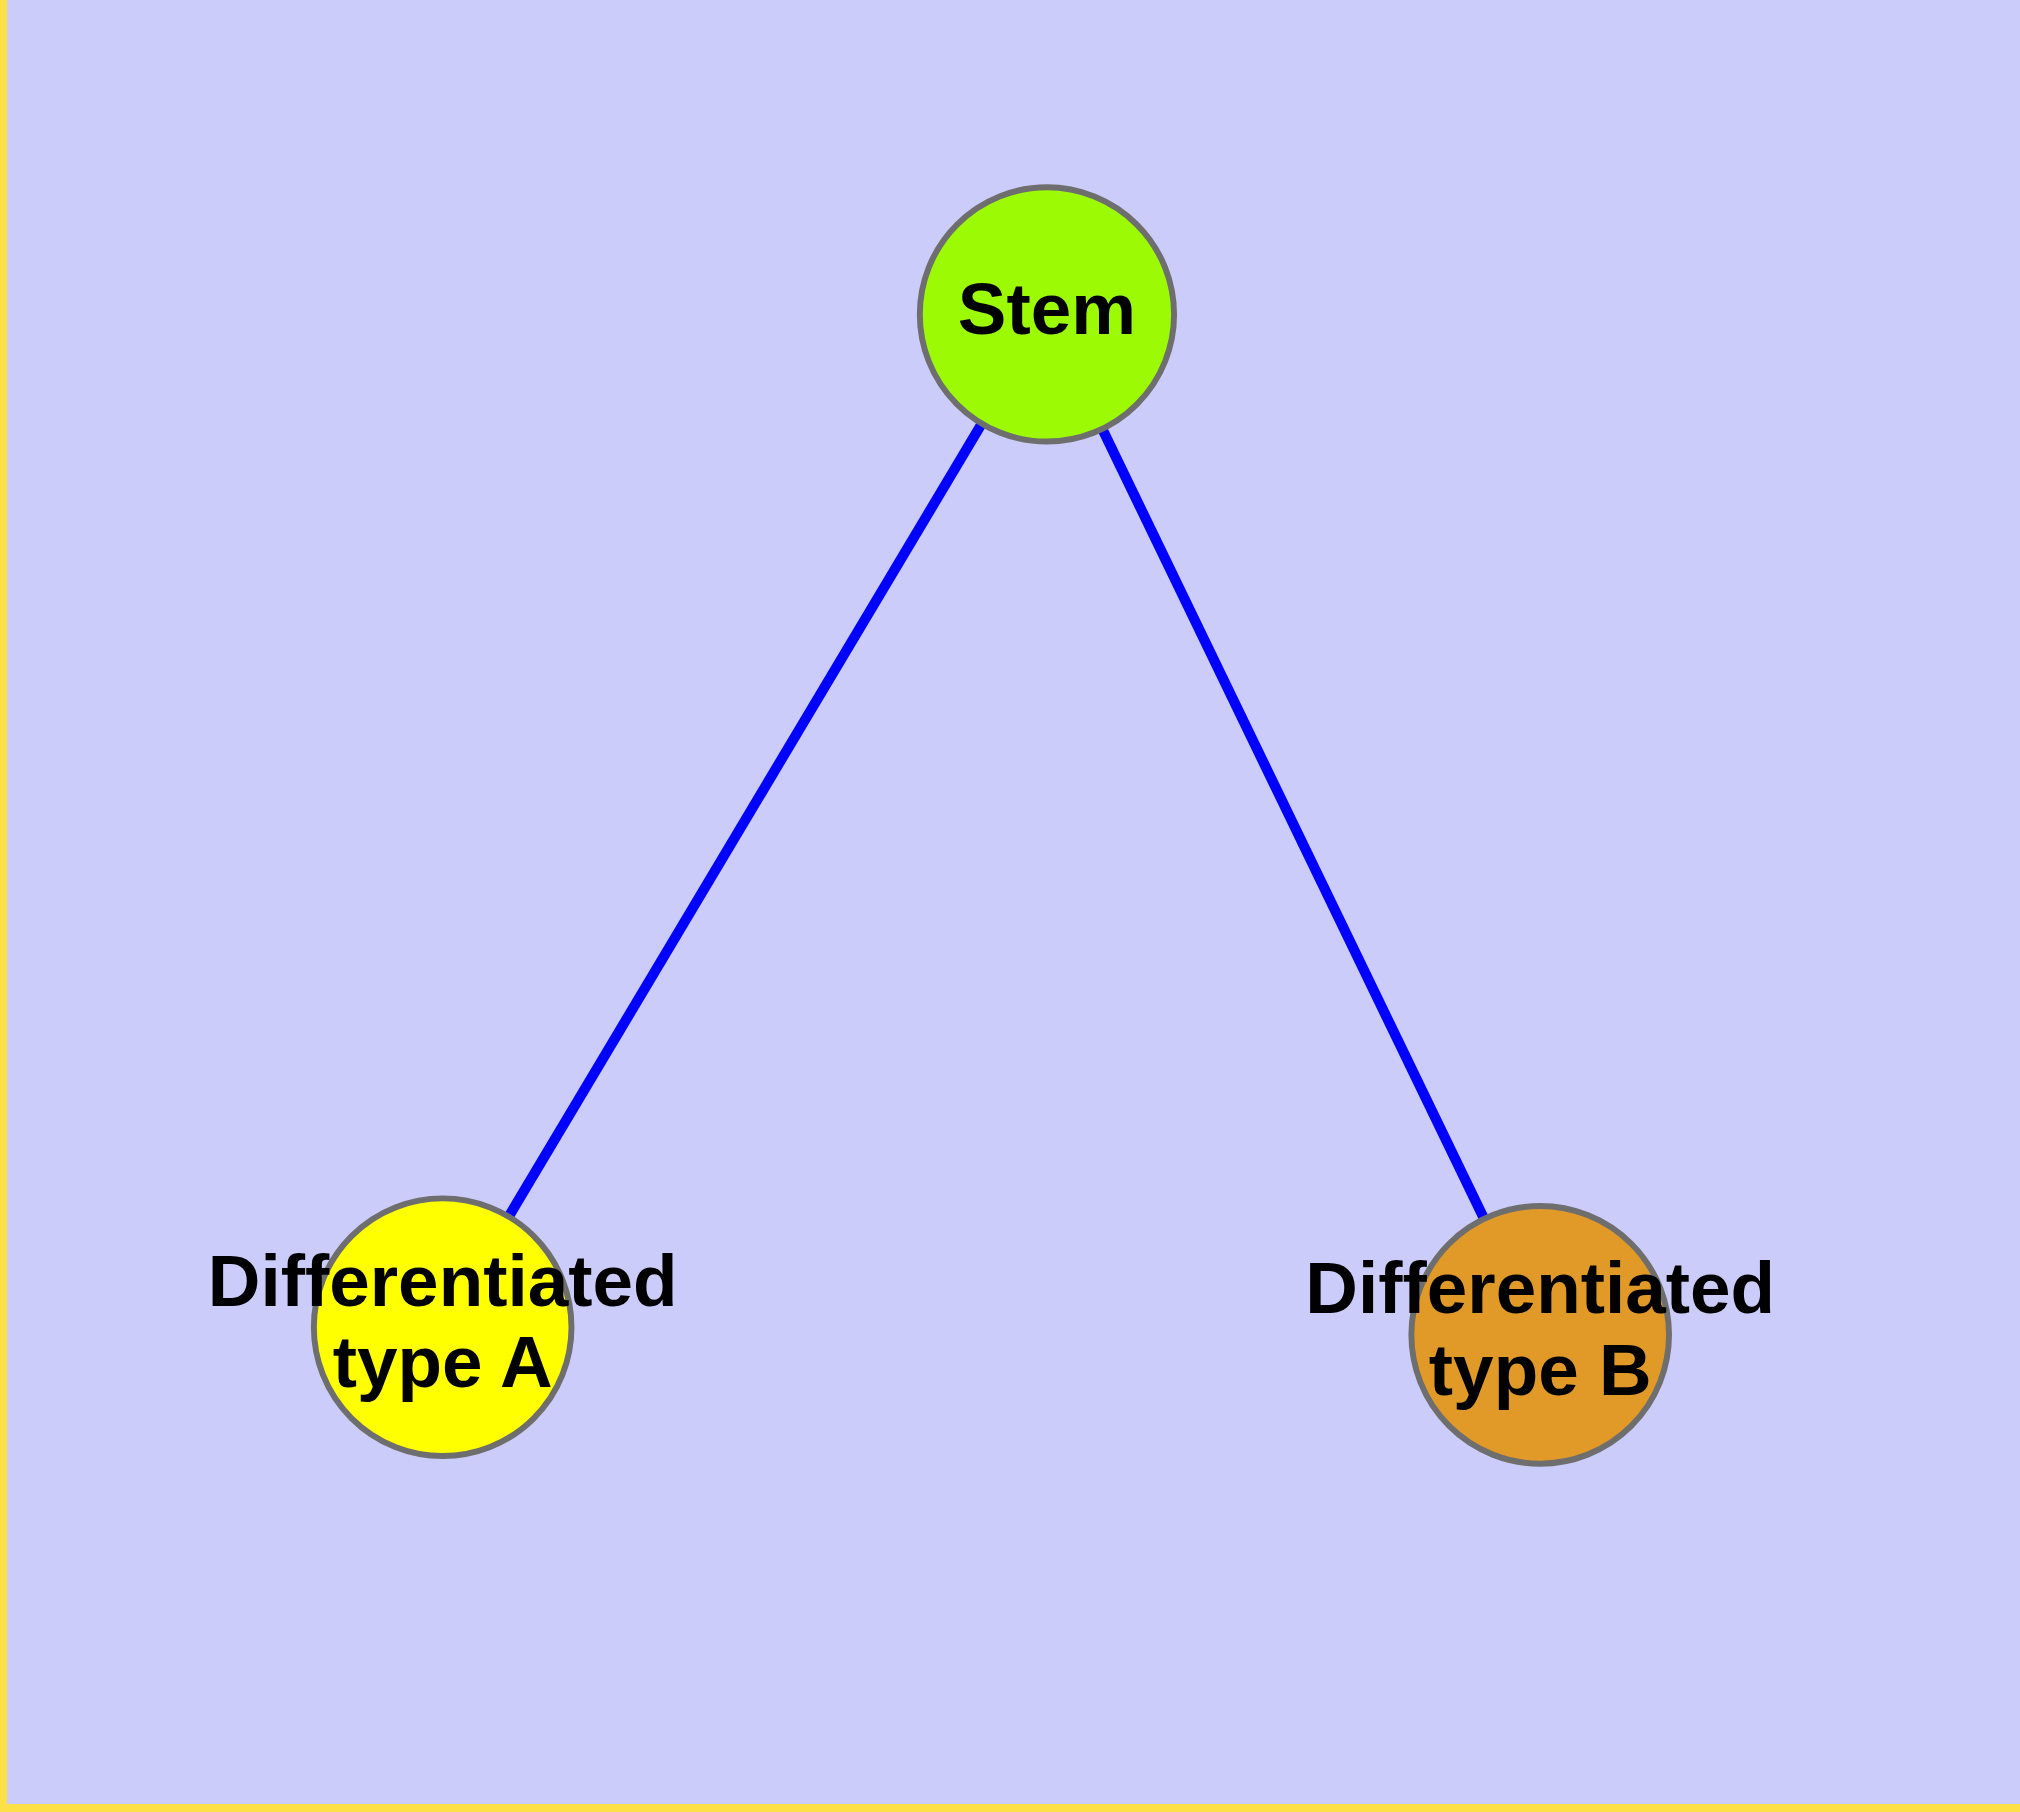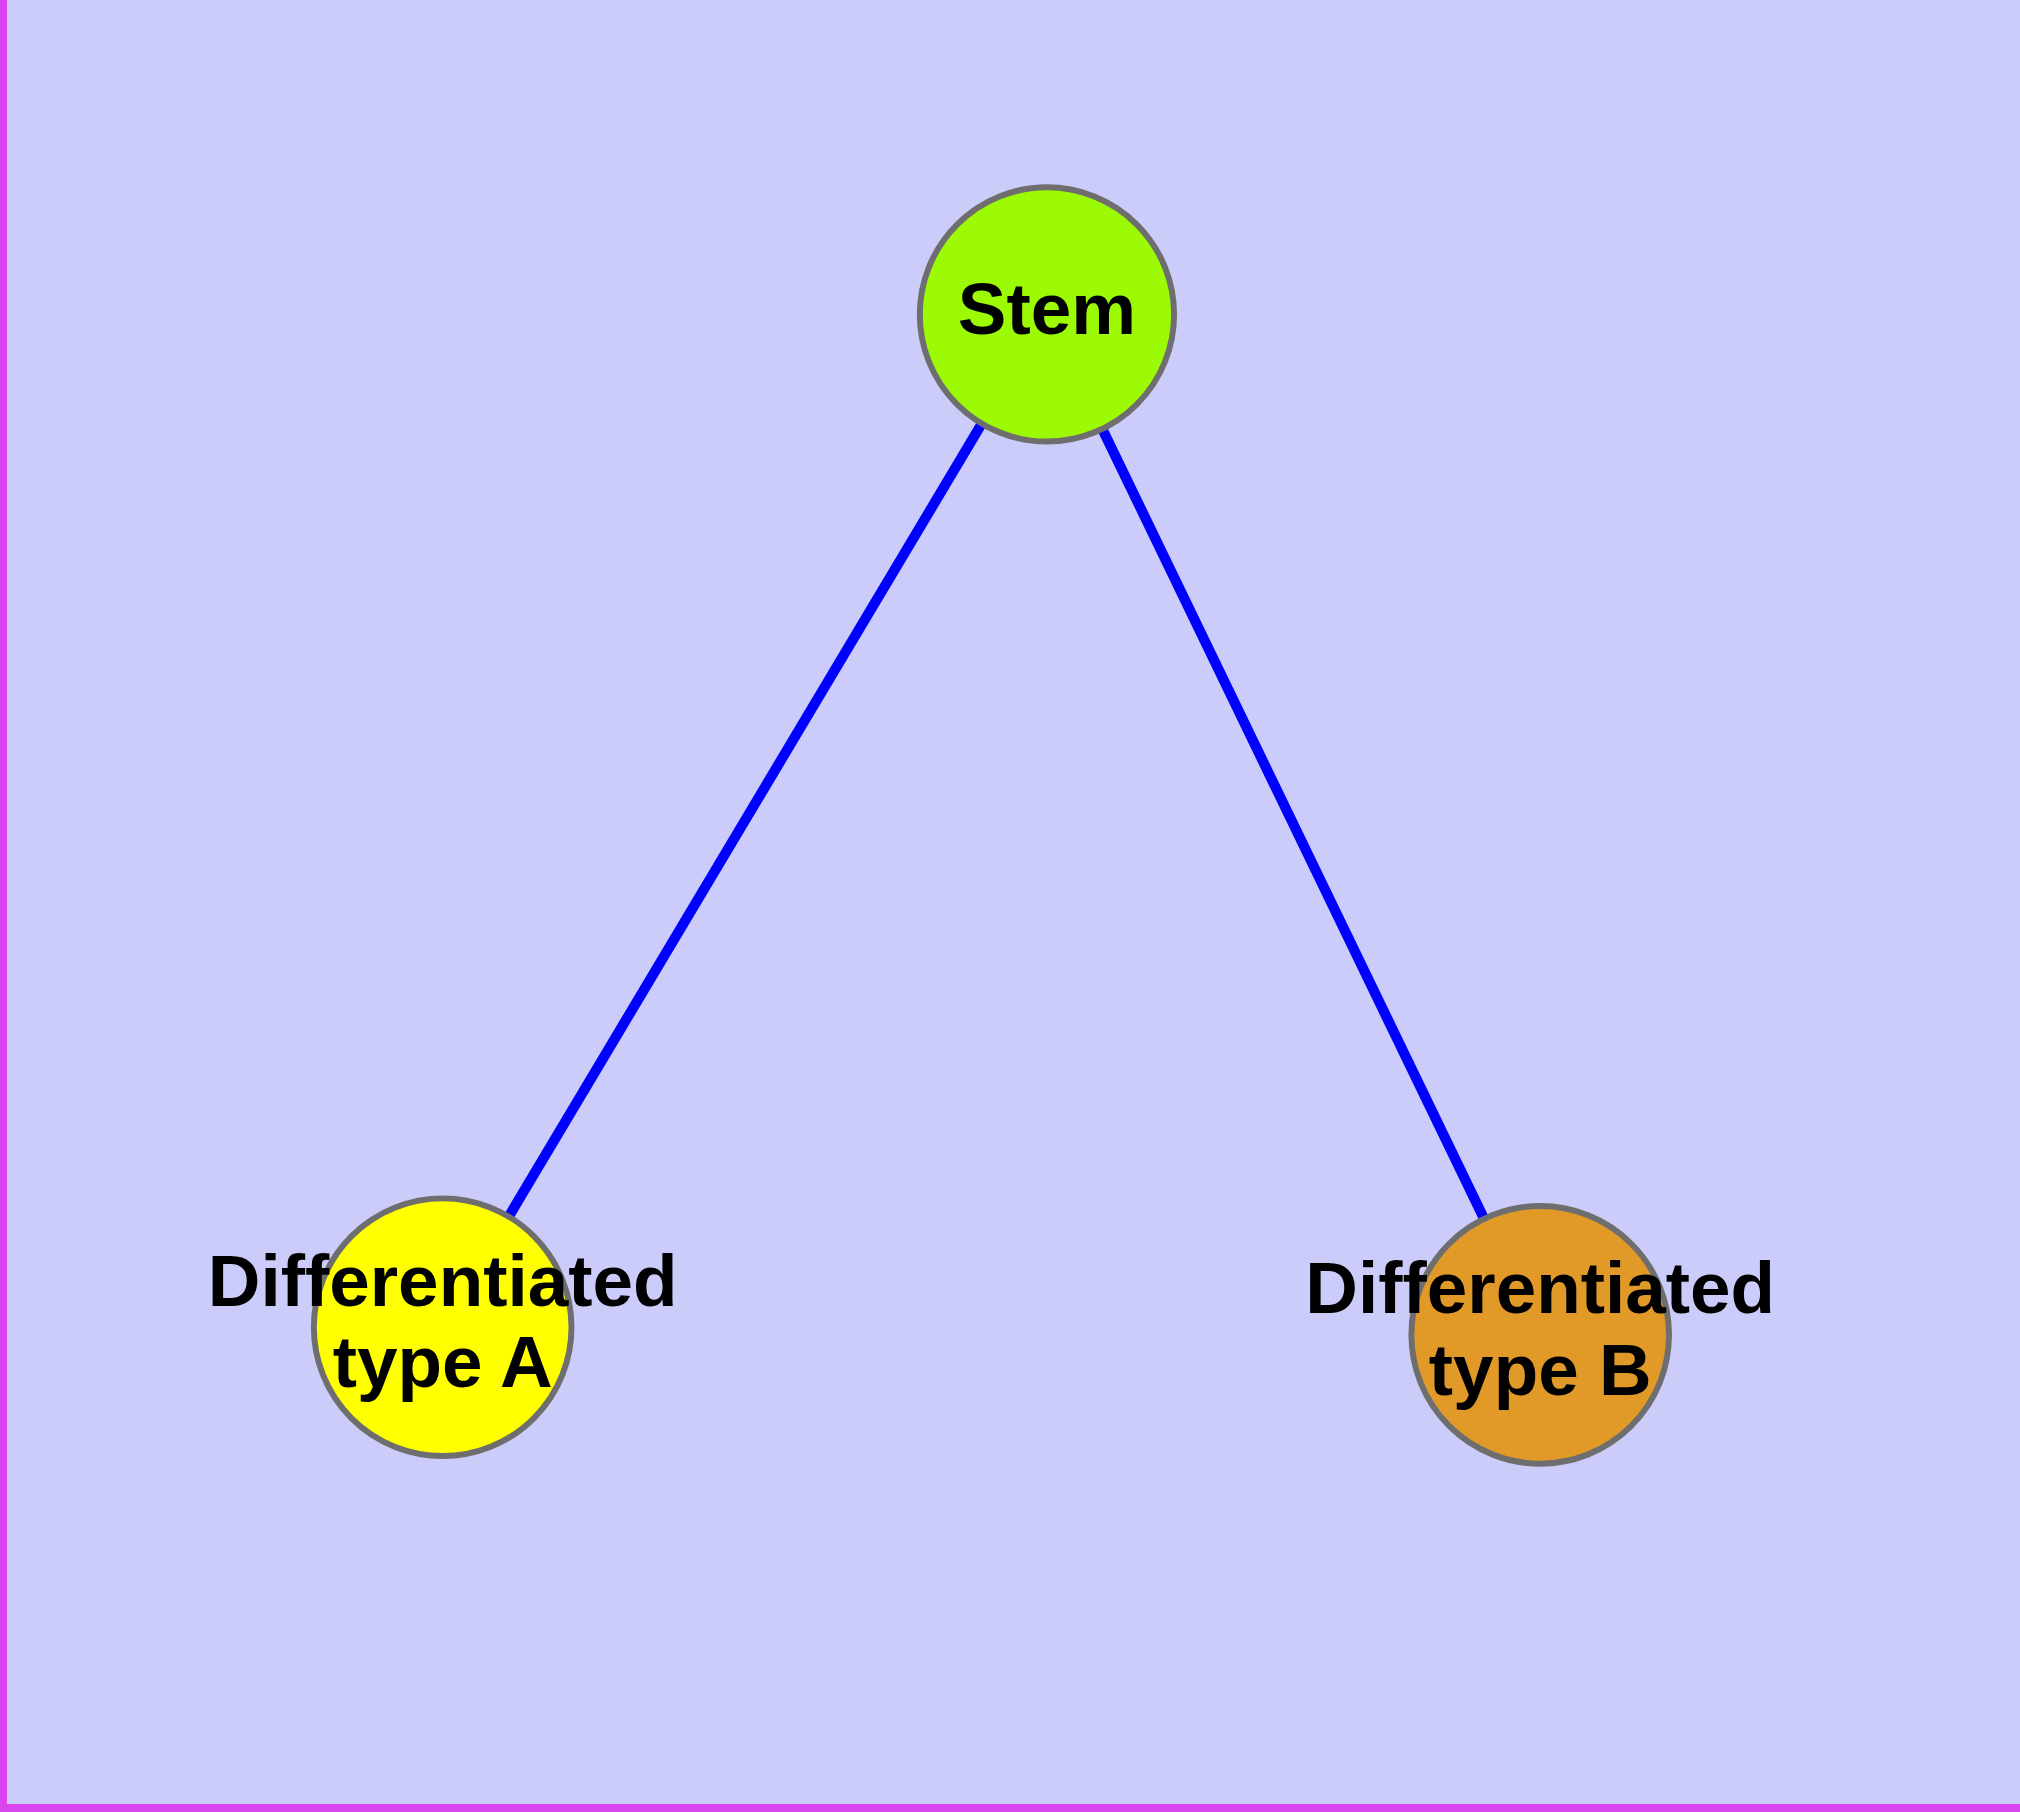--- a/index.html
+++ b/index.html
@@ -34,21 +34,21 @@
     font-weight: bold;
     fill: #000000;
     text-anchor: middle;
     dominant-baseline: middle;
     white-space: pre;
   }
 </style>
 </head>
 <body>
 
-<div id="canvas" style="background: #d946ef; width: 2021px; height: 1812px;">
+<div id="canvas" style="background: #fde047; width: 2021px; height: 1812px;">
   <div id="plot-bg" style="background: rgb(204, 204, 250);"></div>
 
   <svg id="graph-svg" viewBox="0 0 2384 2138" xmlns="http://www.w3.org/2000/svg">
 
     <g>
       <line class="graph-edge" x1="1235" y1="371" x2="522" y2="1566" stroke="#0000ff" stroke-width="12" stroke-linecap="butt"></line>
       <line class="graph-edge" x1="1235" y1="371" x2="1817" y2="1575" stroke="#0000ff" stroke-width="12" stroke-linecap="butt"></line>
     </g>
 
     <g>

